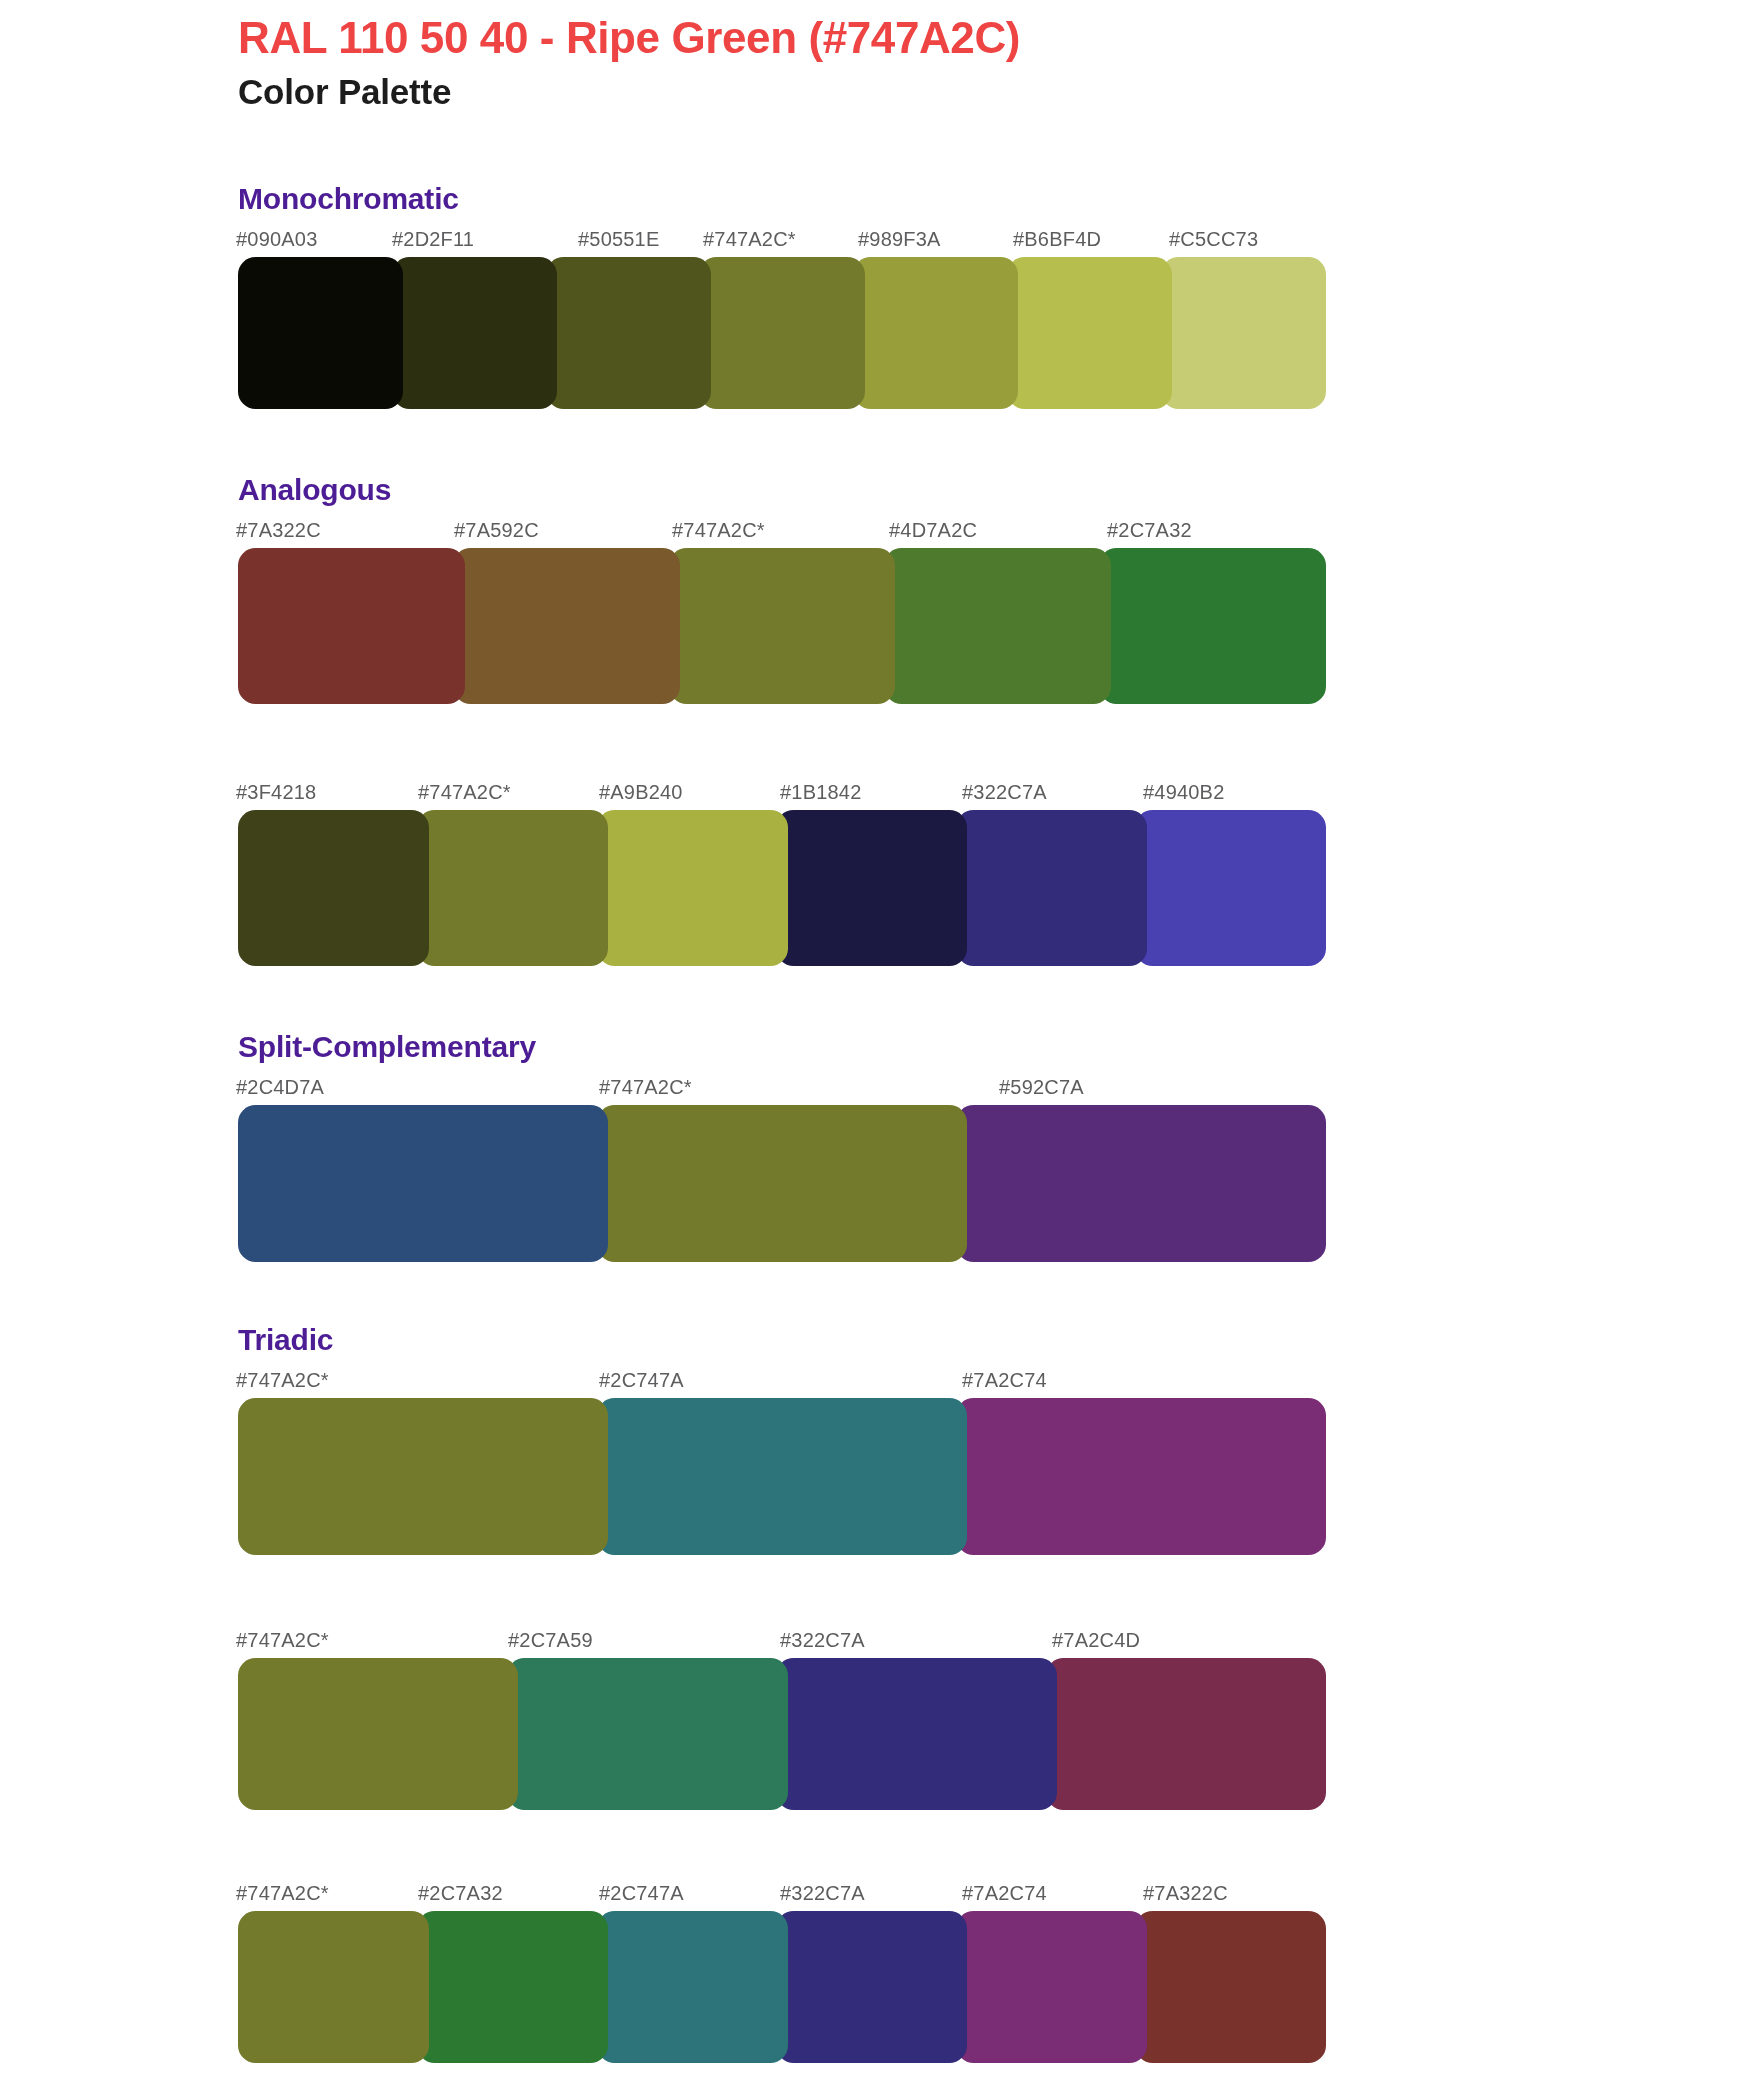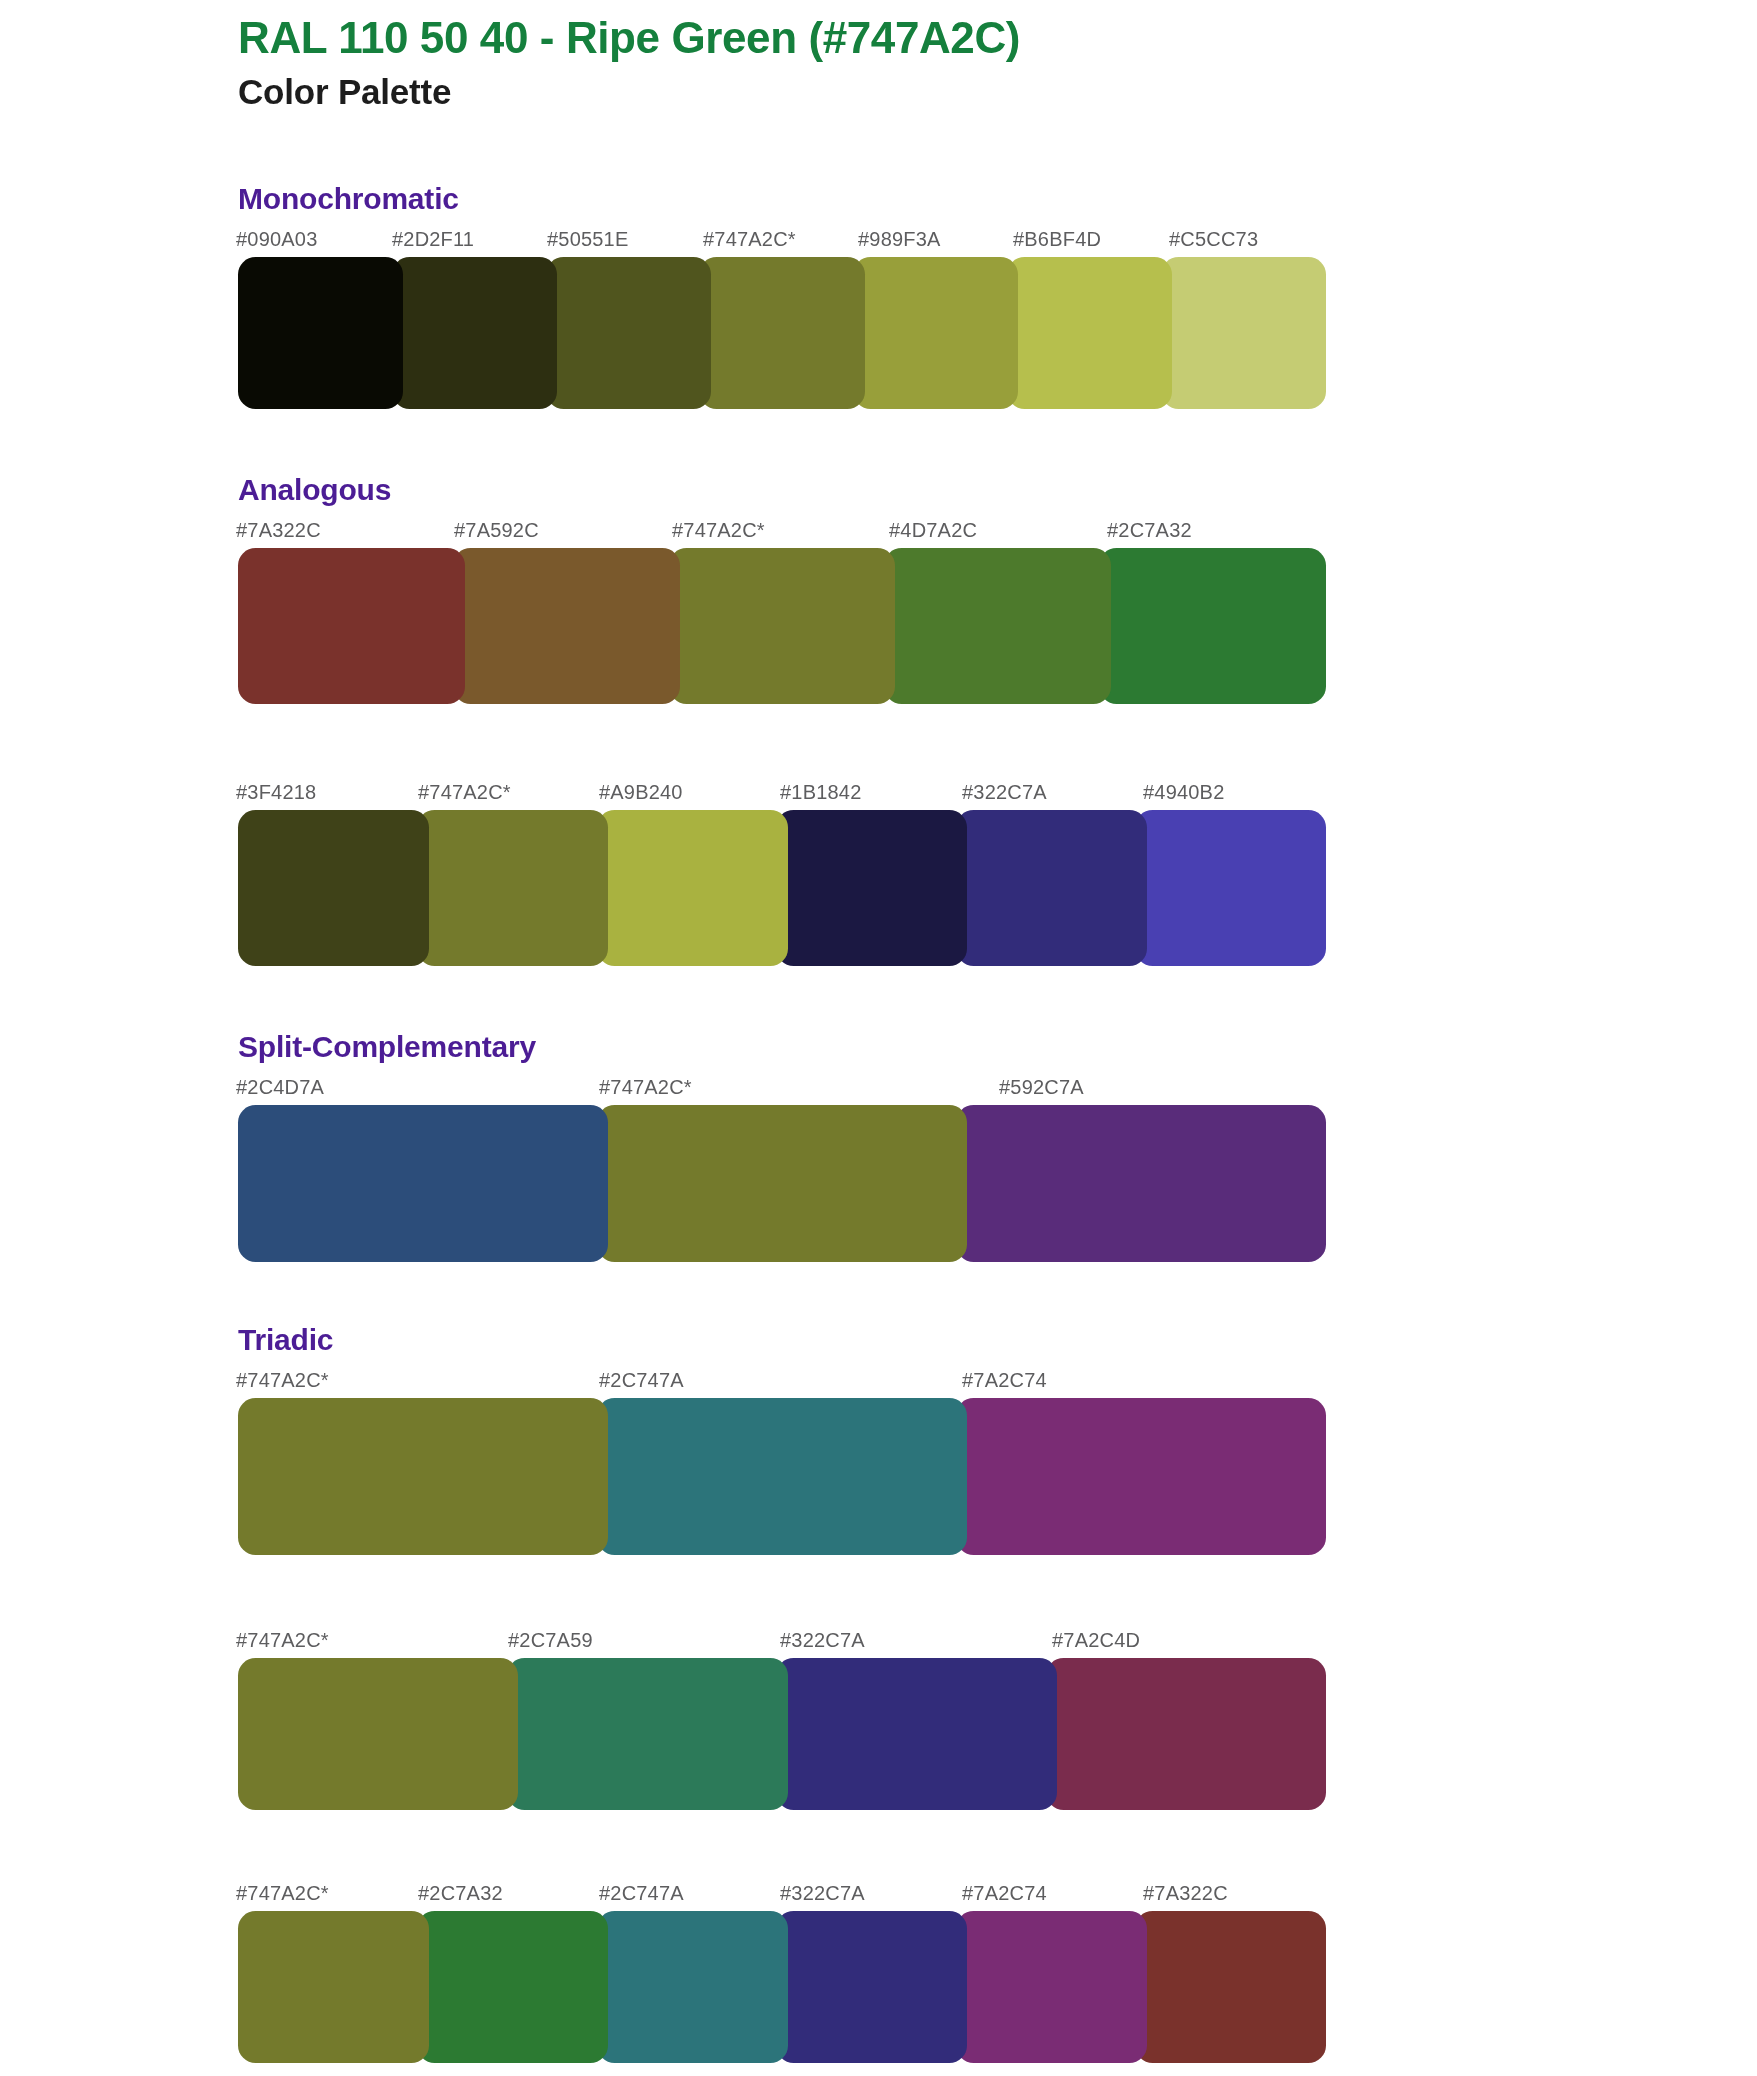--- a/index.html
+++ b/index.html
@@ -27,21 +27,21 @@
   
   .header {
     position: absolute;
     left: 238px;
     top: 14.4px;
     width: 1358px;
   }
   .page-title {
     font-size: 44px;
     font-weight: 700;
-    color: #15803d;
+    color: #ef4444;
     letter-spacing: -0.4px;
     line-height: 1.08;
     margin: 0;
     white-space: nowrap;
   }
   .page-subtitle {
     font-size: 35px;
     font-weight: 700;
     color: #1d1d1d;
     letter-spacing: -0.2px;
@@ -137,21 +137,21 @@
     <h1 class="page-title">RAL 110 50 40 - Ripe Green (#747A2C)</h1>
     <h2 class="page-subtitle">Color Palette</h2>
   </div>
 
   <div class="sections" id="sections-root">
       <div class="section">
         <div class="section-title">Monochromatic</div>
         <div class="swatch-labels">
           <span class="swatch-label" style="left: 236px;">#090A03</span>
           <span class="swatch-label" style="left: 392px;">#2D2F11</span>
-          <span class="swatch-label" style="left: 547px;">#50551E</span>
+          <span class="swatch-label" style="left: 578px;">#50551E</span>
           <span class="swatch-label" style="left: 703px;">#747A2C*</span>
           <span class="swatch-label" style="left: 858px;">#989F3A</span>
           <span class="swatch-label" style="left: 1013px;">#B6BF4D</span>
           <span class="swatch-label" style="left: 1169px;">#C5CC73</span>
         </div>
         <div class="swatch-row row-mono">
           <div class="swatch" title="#090A03" style="background: rgb(9, 10, 3); z-index: 7;"></div>
           <div class="swatch" title="#2D2F11" style="background: rgb(45, 47, 17); z-index: 6;"></div>
           <div class="swatch" title="#50551E" style="background: rgb(80, 85, 30); z-index: 5;"></div>
           <div class="swatch" title="#747A2C*" style="background: rgb(116, 122, 44); z-index: 4;"></div>

